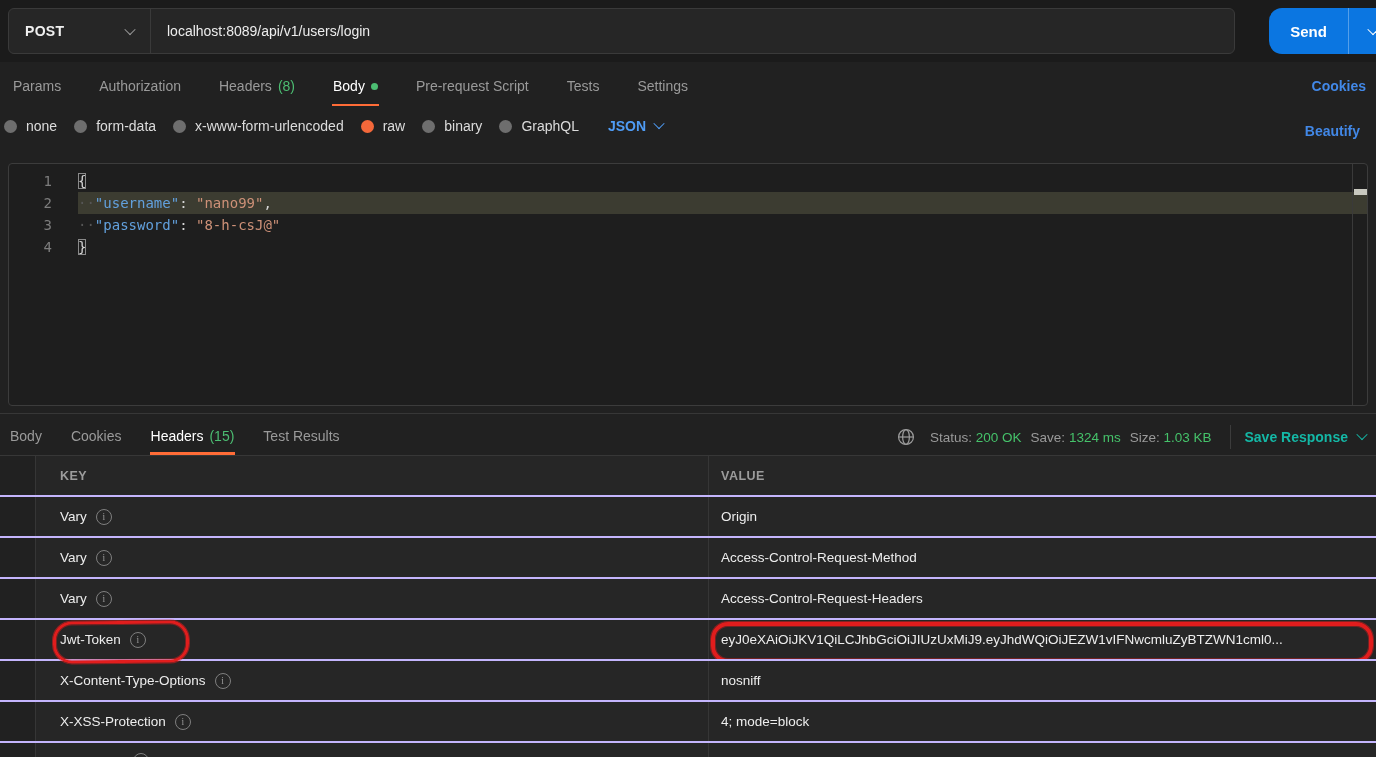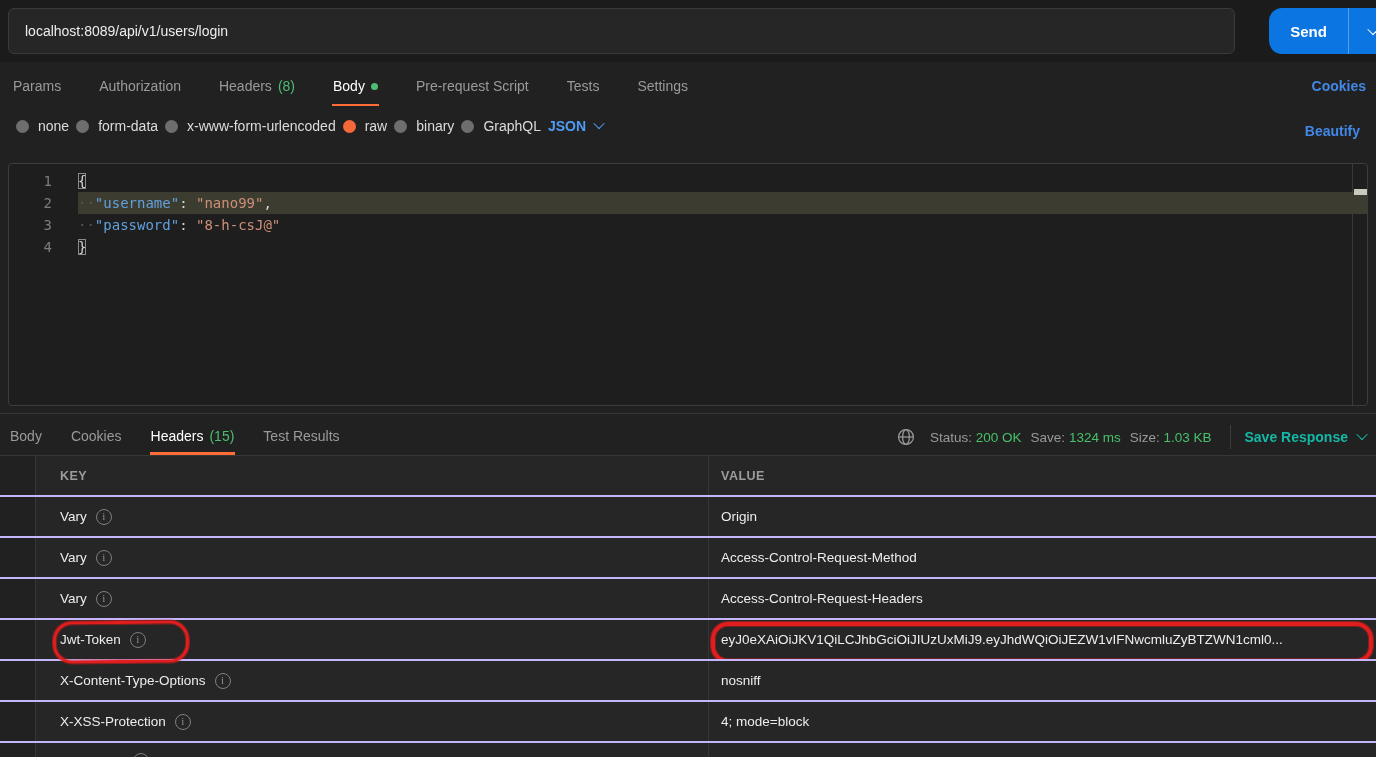--- a/index.html
+++ b/index.html
@@ -28,26 +28,26 @@
             font-size:14px;color:#9a9a9a;}
   .tab{padding:8px 1px 10px;cursor:pointer;display:flex;align-items:center;gap:6px;border-bottom:2.5px solid transparent;}
   .tab.active{color:#fff;border-bottom-color:#ff6c37;}
   .tab .count{color:#4cbd72;}
   .dot-green{width:7px;height:7px;border-radius:50%;background:#4cbd72;display:inline-block;}
   .corner-link{position:absolute;color:#4288e7;font-weight:700;font-size:14px;cursor:pointer;}
   .cookies-link{right:10px;top:78px;}
   .beautify-link{right:16px;top:123px;}
 
   
-  .modes{position:absolute;left:16px;top:118px;display:flex;align-items:center;gap:7px;
+  .modes{position:absolute;left:4px;top:118px;display:flex;align-items:center;gap:17px;
          font-size:14px;color:#dcdcdc;}
   .mode{display:flex;align-items:center;gap:9px;cursor:pointer;}
   .radio{width:13px;height:13px;border-radius:50%;background:#6e6e6e;flex:none;}
   .mode.selected .radio{background:#f4683a;}
-  .lang-select{display:flex;align-items:center;gap:9px;color:#4f9cf5;font-weight:700;cursor:pointer;margin-left:0;}
+  .lang-select{display:flex;align-items:center;gap:9px;color:#4f9cf5;font-weight:700;cursor:pointer;margin-left:12px;}
 
   
   .editor{position:absolute;left:8px;top:163px;width:1360px;height:243px;background:#1e1e1e;
           border:1px solid #3c3c3c;border-radius:4px;box-sizing:border-box;padding-top:6px;
           font-family:"DejaVu Sans Mono",monospace;font-size:14px;line-height:22px;}
   .ed-line{position:relative;height:22px;display:flex;white-space:pre;}
   .ed-num{box-sizing:border-box;width:69px;padding-right:26px;text-align:right;color:#7d7d7d;flex:none;z-index:1;}
   .ed-code{position:relative;z-index:1;}
   .ed-line.hl::before{content:"";position:absolute;left:69px;right:0;top:0;bottom:0;background:#3c3c31;}
   .tok-key{color:#62a0dd;}
@@ -95,20 +95,24 @@
             box-shadow:0 0 0 1px rgba(225,29,29,.5), inset 0 0 0 1px rgba(225,29,29,.4);}
   .partial-icon{position:absolute;left:88px;top:10px;}
 </style>
 </head>
 <body>
 
 <div class="screen">
 
   <div class="topband"></div>
   <div class="url-box">
+    <div class="method">
+      <span class="method-label">POST</span>
+      <span class="chev chev-gray"></span>
+    </div>
     <div class="url-text">localhost:8089/api/v1/users/login</div>
   </div>
   <div class="send-btn">
     <span class="send-label">Send</span>
     <span class="send-sep"></span>
     <span class="send-chevwrap">
         <span class="chev"></span>
       </span>
   </div>
 

